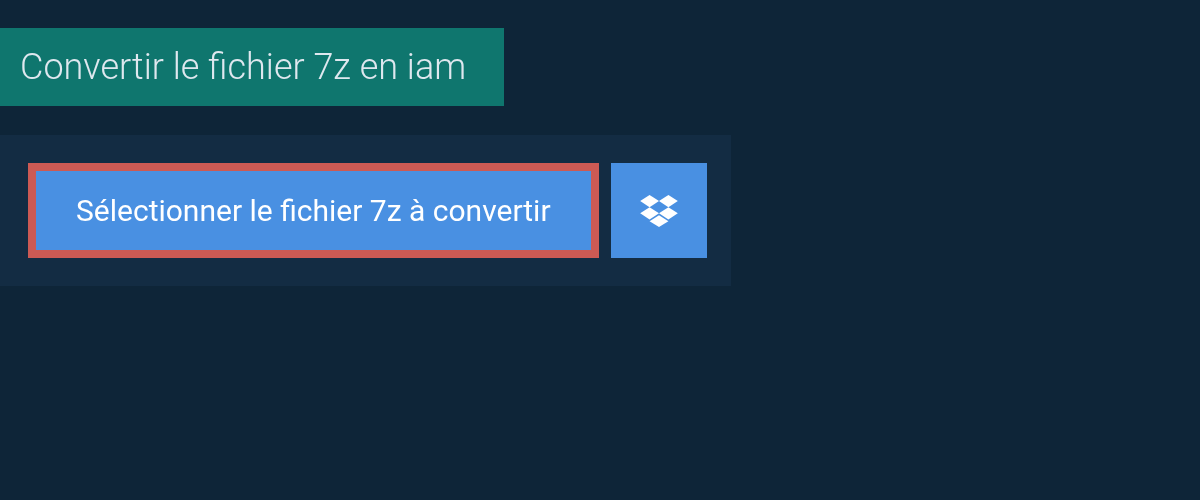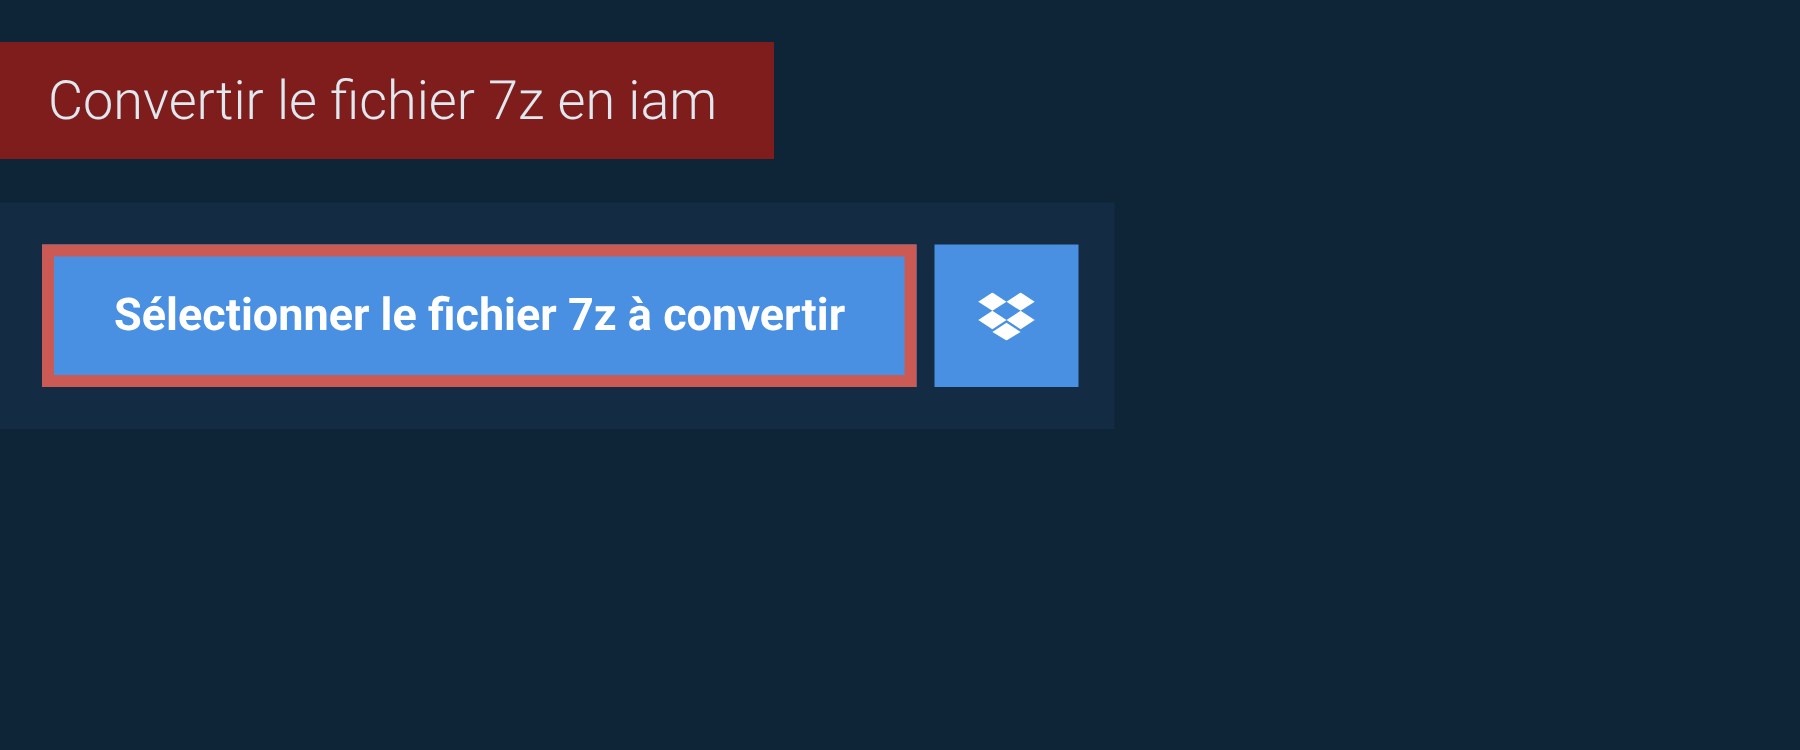--- a/index.html
+++ b/index.html
@@ -11,42 +11,42 @@
       width: 1200px;
       height: 500px;
       background-color: #0e2538;
       font-family: -apple-system, BlinkMacSystemFont, "Segoe UI", Roboto, Helvetica, Arial, sans-serif;
       position: relative;
     }
     .title-tab {
       position: absolute;
       top: 28px;
       left: 0;
-      background-color: #7f1d1d;
-      padding: 18px 38px 18px 32px;
+      background-color: #0f766e;
+      padding: 18px 38px 18px 20px;
       color: #dfe8ef;
       font-size: 36px;
       font-weight: 300;
     }
     .button-container {
       position: absolute;
       top: 135px;
       left: 0;
       background-color: #132c43;
       padding: 28px 24px 28px 28px;
       display: flex;
       align-items: stretch;
       gap: 12px;
     }
     .select-button {
       background-color: #4990e2;
       border: 8px solid #cc5a54;
       color: #ffffff;
       font-size: 30px;
-      font-weight: 700;
+      font-weight: 400;
       padding: 22px 40px;
       cursor: pointer;
       display: flex;
       align-items: center;
       justify-content: center;
     }
     .dropbox-button {
       background-color: #4990e2;
       width: 96px;
       display: flex;

